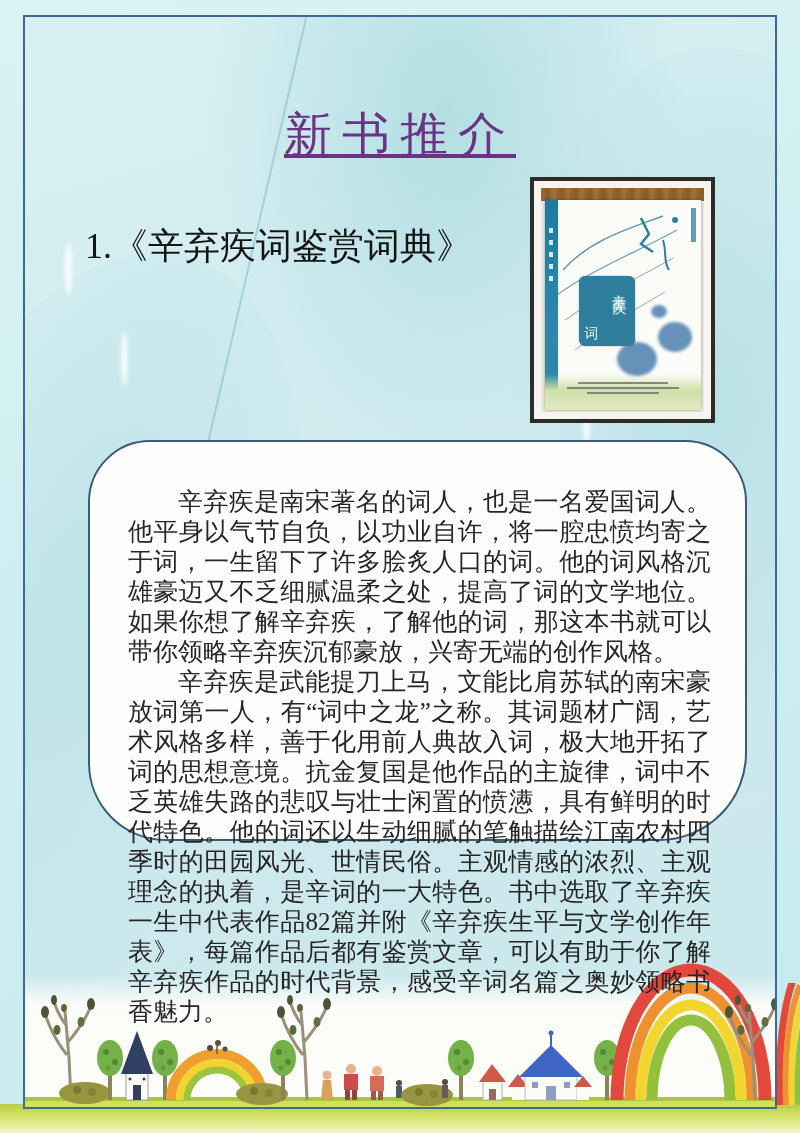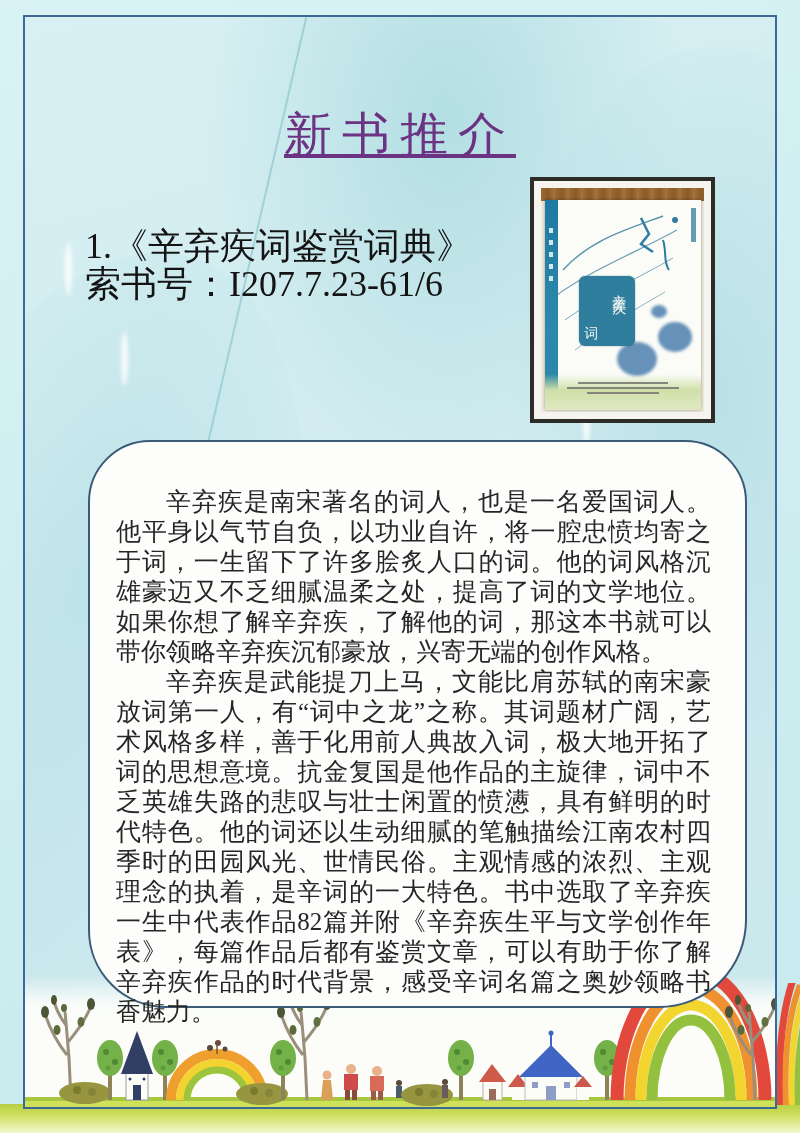--- a/index.html
+++ b/index.html
@@ -59,24 +59,24 @@
   .greenband{position:absolute;left:0;right:0;bottom:0;height:36px;
          background:linear-gradient(180deg,rgba(195,219,158,0) 0,#cfe0a8 45%,#e0e9c2 100%);}
   .tinyline{height:2px;background:#84857c;margin:3px auto 0 auto;}
 
   
   .strip{position:absolute;left:0;top:958px;width:100%;height:132px;z-index:4;
          background:linear-gradient(180deg,rgba(252,253,250,0) 0,rgba(252,253,250,.95) 22%,#fcfdf8 45%);}
   .illus{position:absolute;left:0;top:900px;z-index:4;}
 
   
-  .bubble{position:absolute;left:63px;top:423px;width:659px;height:568px;box-sizing:border-box;
+  .bubble{position:absolute;left:63px;top:423px;width:659px;height:401px;box-sizing:border-box;
           background:#fdfefc;border:2px solid #3a5a78;z-index:5;
           border-radius:62px 62px 88px 78px;
-          padding:45px 34px 0 26px;}
+          padding:45px 34px 0 38px;}
   .bubble p{margin:0;text-indent:2em;text-align:justify;
             font-family:"Liberation Serif",serif;font-size:25px;line-height:30px;color:#262626;}
 </style>
 </head>
 <body>
 
 <div class="page">
 
   <div class="grass"></div>
 
@@ -95,21 +95,20 @@
     <div class="diag"></div>
     <div class="streak" style="left:40px;top:225px;"></div>
     <div class="streak" style="left:96px;top:315px;"></div>
     <div class="streak" style="left:558px;top:375px;"></div>
     <div class="streak" style="left:648px;top:185px;"></div>
 
     <div class="title">新书推介</div>
 
     <div class="info">
       <div>1.《辛弃疾词鉴赏词典》</div>
-      <div>索书号：I207.7.23-61/6</div>
     </div>
 
     <div class="photo">
       <div class="photo-inner">
         <div class="wood"></div>
         <div class="bookcover">
           <svg width="160" height="210" viewBox="0 0 160 210" style="position:absolute;left:0;top:0;">
             <path d="M18 70 C45 40 80 30 118 16" stroke="#5b93ad" stroke-width="1.4" fill="none"></path>
             <path d="M12 95 C50 68 92 52 132 30" stroke="#6ea0b6" stroke-width="1.2" fill="none"></path>
             <path d="M20 120 C55 95 90 80 128 58" stroke="#7fa9bc" stroke-width="1" fill="none"></path>

